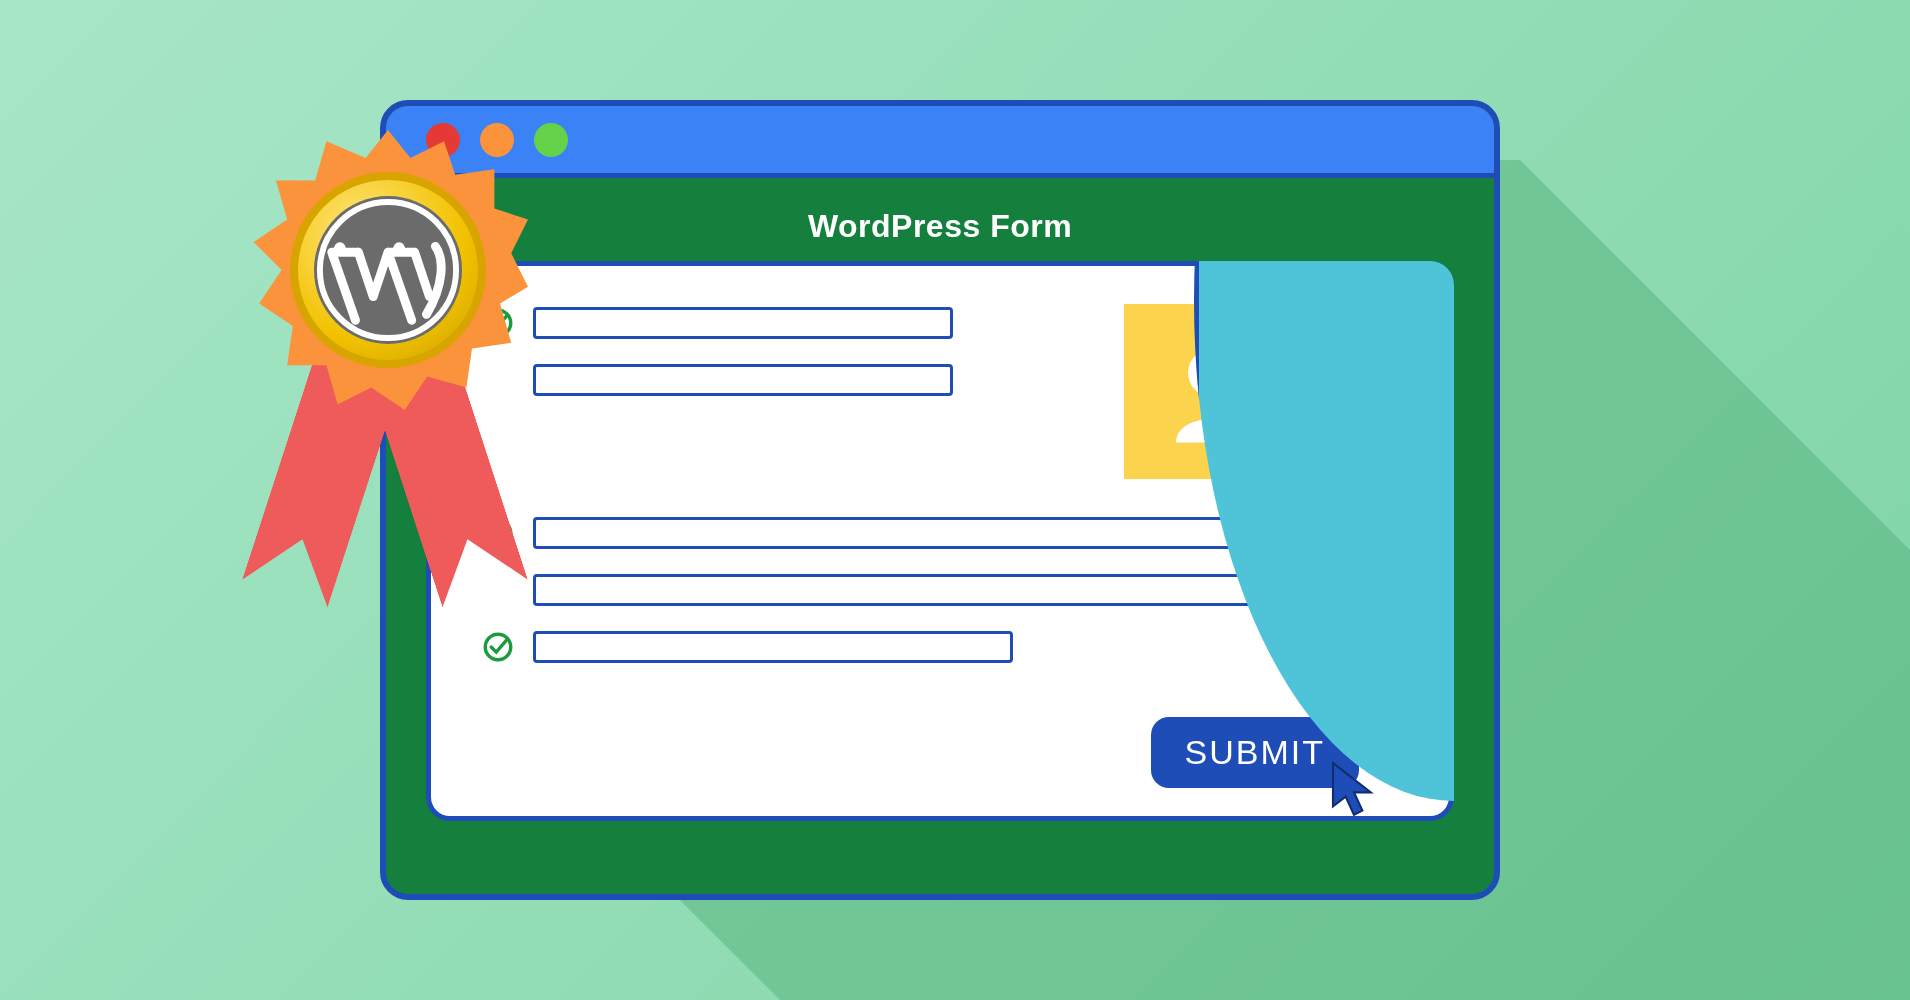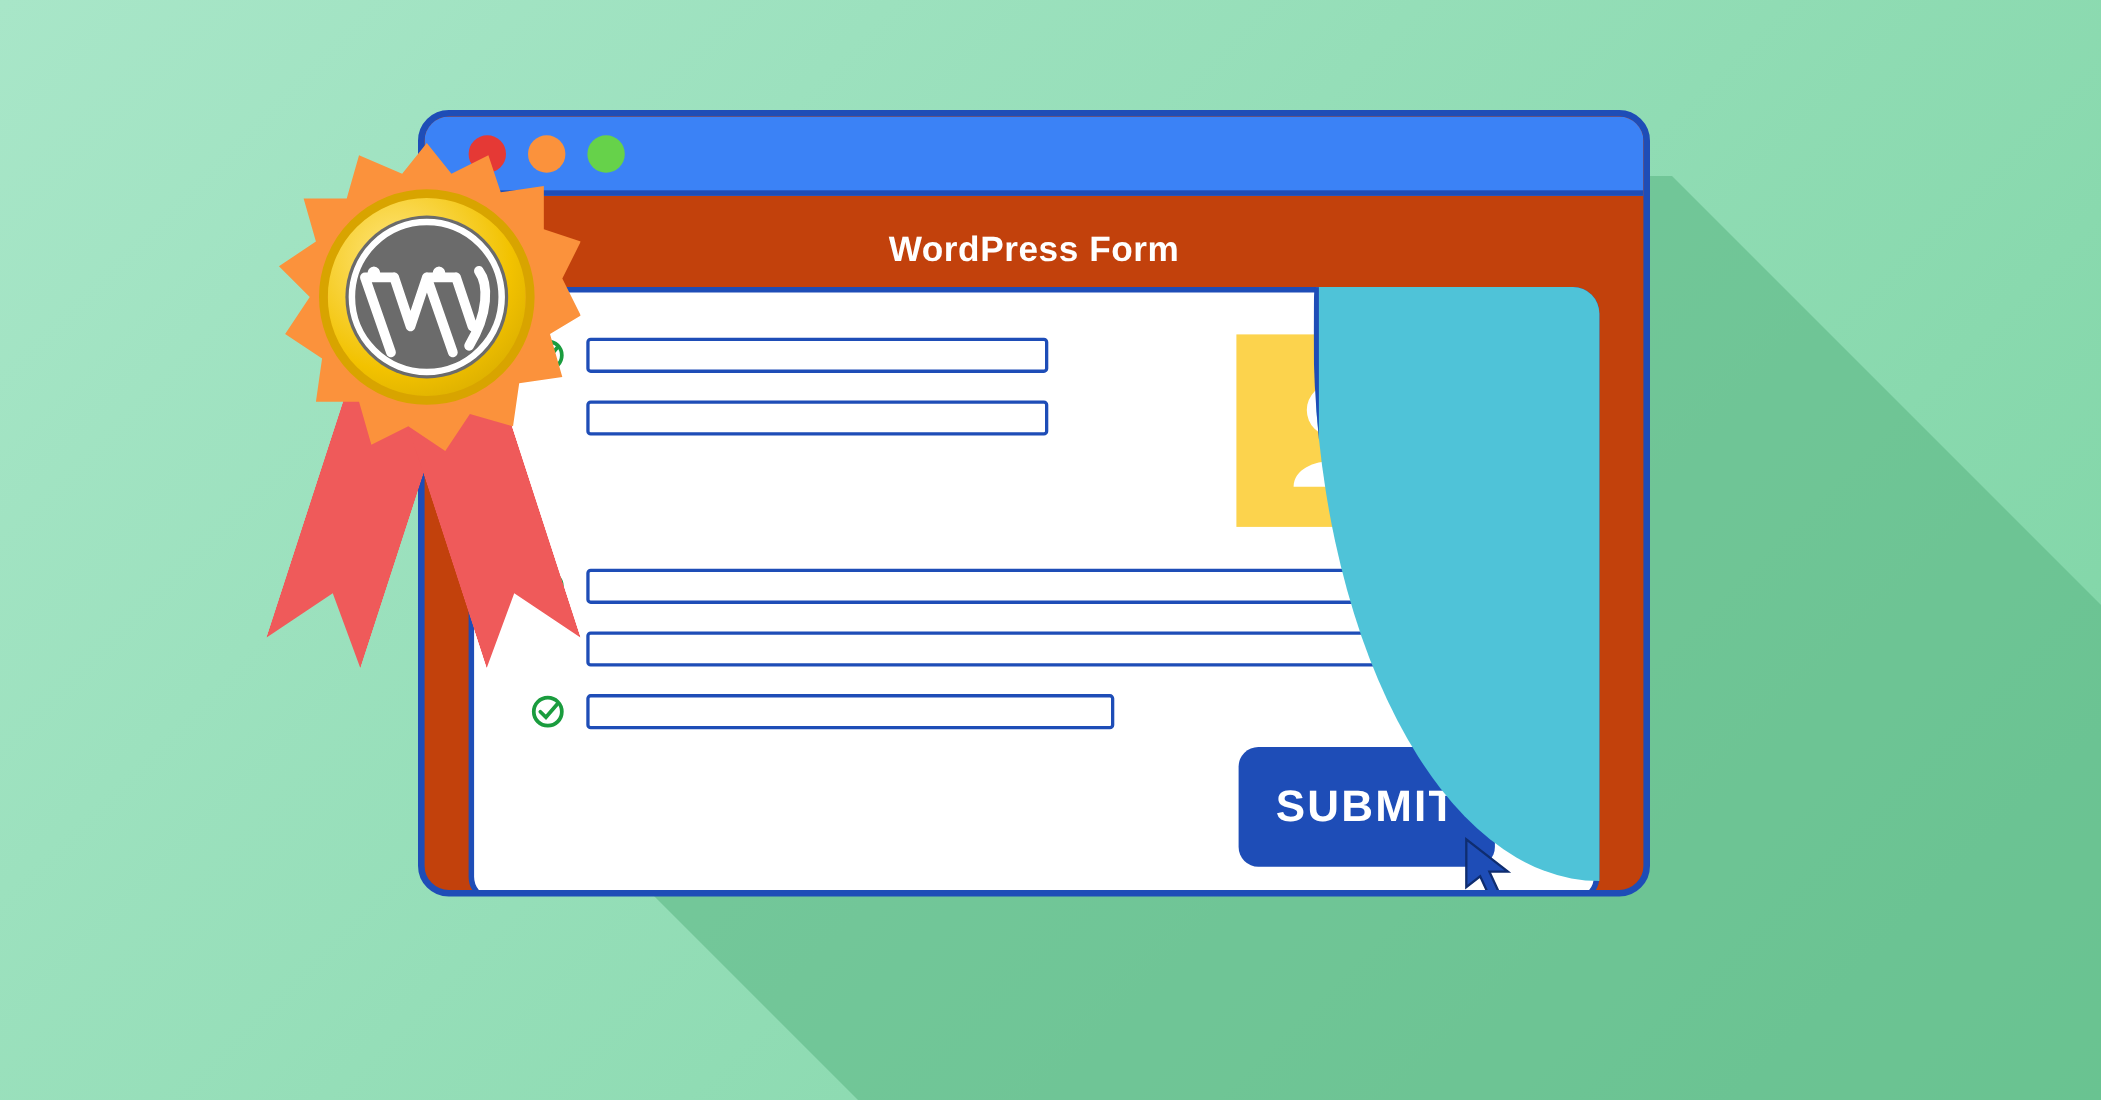--- a/index.html
+++ b/index.html
@@ -25,22 +25,22 @@
     height: 900px;
     background: rgba(90, 180, 130, 0.55);
     transform: skewY(0deg);
     clip-path: polygon(0 0, 1080px 0, 1480px 400px, 1480px 900px, 400px 900px, 0 500px);
   }
   .window {
     position: absolute;
     left: 380px;
     top: 100px;
     width: 1120px;
-    height: 715px;
-    background: #c2410c;
+    height: 800px;
+    background: #15803d;
     border: 6px solid #1e4db7;
     border-radius: 28px;
     overflow: hidden;
   }
   .titlebar {
     height: 72px;
     background: #3b82f6;
     border-bottom: 5px solid #1e4db7;
     display: flex;
     align-items: center;
@@ -122,24 +122,24 @@
     justify-content: center;
   }
   .avatar-box svg { width: 120px; height: 120px; }
 
   .submit-btn {
     position: absolute;
     right: 90px;
     bottom: 28px;
     background: #1e4db7;
     color: #fff;
-    font-size: 40px;
-    font-weight: 700;
+    font-size: 34px;
+    font-weight: 400;
     letter-spacing: 2px;
-    padding: 32px 34px;
+    padding: 16px 34px;
     border-radius: 18px;
     border: none;
     cursor: pointer;
   }
   .cursor {
     position: absolute;
     right: 60px;
     bottom: -10px;
     width: 70px;
     height: 70px;

